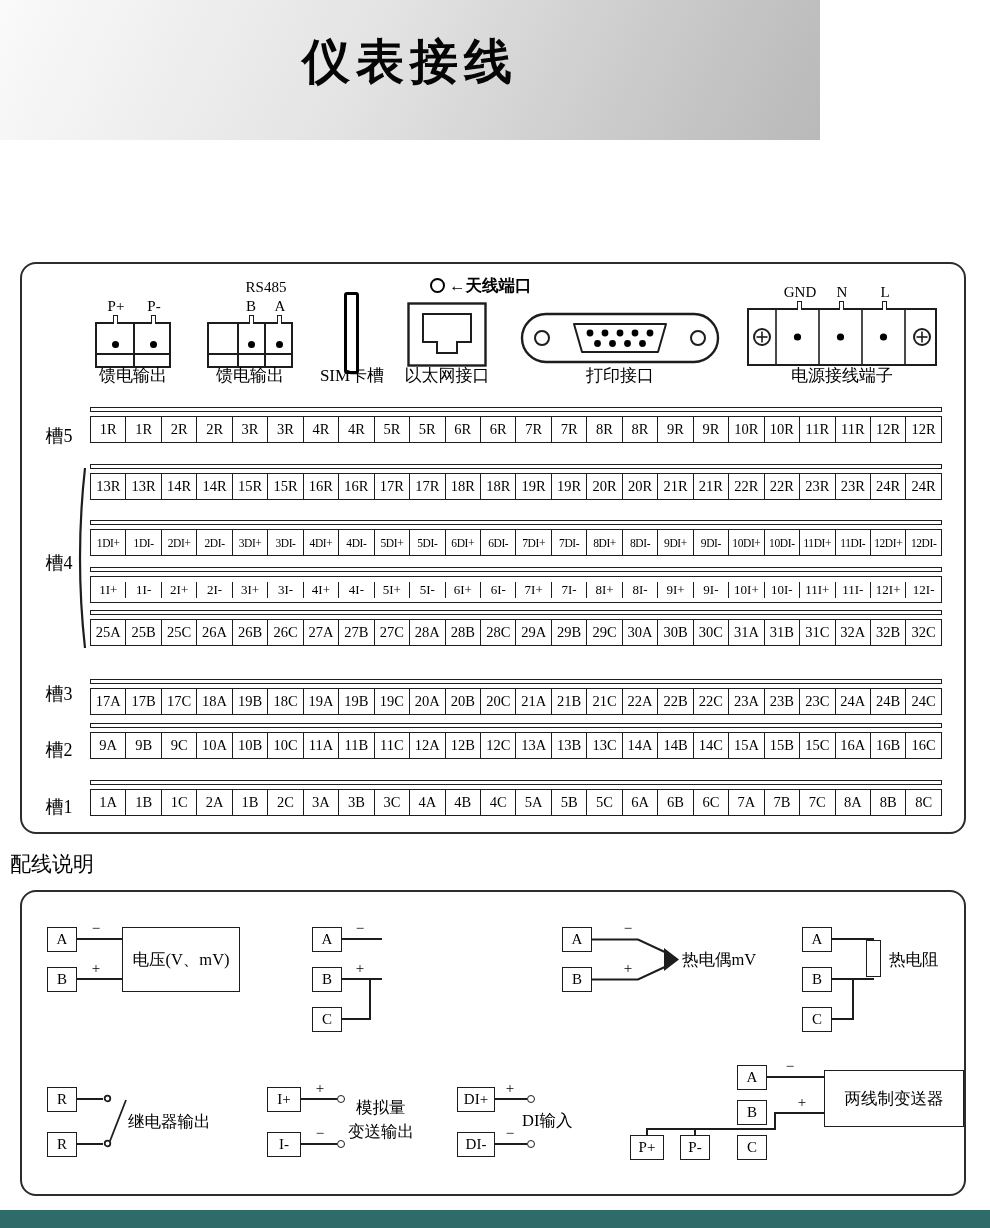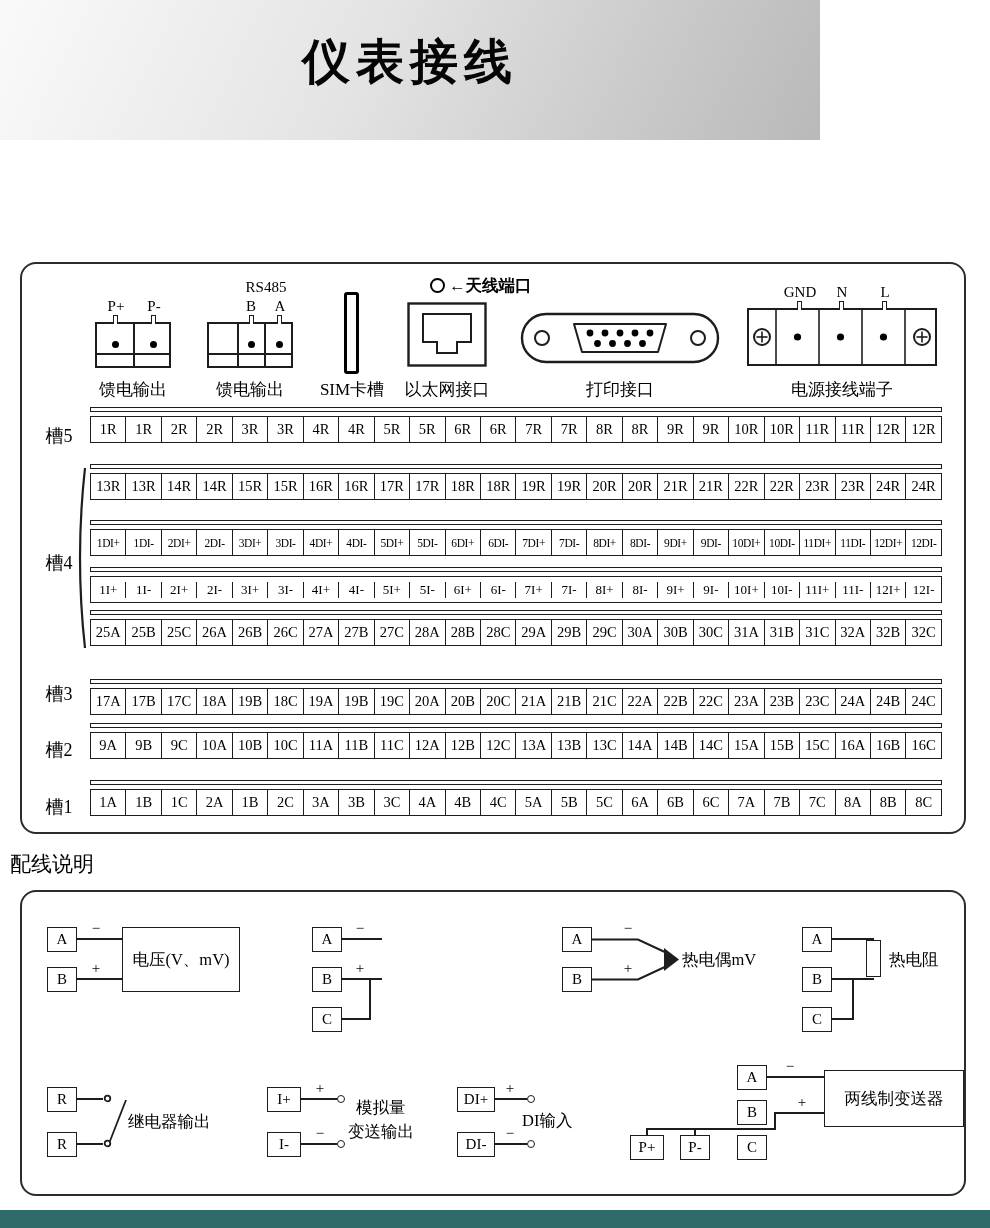--- a/index.html
+++ b/index.html
@@ -27,21 +27,21 @@
   .wiring-title { position:absolute; left:10px; top:850px; font-size:21px; }
 
   
   .conn { position:absolute; border:2px solid #1d1d1d; background:#fff; }
   .vline { position:absolute; top:0; bottom:0; width:1.6px; background:#1d1d1d; }
   .hline { position:absolute; left:0; right:0; height:1.6px; background:#1d1d1d; }
   .dot { position:absolute; width:7px; height:7px; border-radius:50%; background:#000; }
   .pin { position:absolute; width:5px; height:9px; top:-9px; border:1.6px solid #1d1d1d; border-bottom:none; background:#fff; }
   .pin-label { position:absolute; top:-26px; width:30px; text-align:center; font-size:15px; white-space:nowrap; }
   .proto-label { position:absolute; text-align:center; font-size:15px; }
-  .conn-caption { position:absolute; top:114px; text-align:center; font-size:17px; white-space:nowrap; }
+  .conn-caption { position:absolute; top:100px; text-align:center; font-size:17px; white-space:nowrap; }
   .sim-slot { position:absolute; width:15px; height:82px; border:3.5px solid #000; border-radius:3px; background:#fff; }
   .asvg { position:absolute; }
   .ant-circle { position:absolute; width:15px; height:15px; border:2.2px solid #000; border-radius:50%; background:#fff; }
   .ant-label { position:absolute; font-size:16.5px; white-space:nowrap; font-weight:bold; }
 
   
   .trow { position:absolute; left:68px; width:852px; }
   .rail { height:5px; border:1.8px solid #1d1d1d; background:#fff; }
   .cells { display:flex; border:1.8px solid #1d1d1d; height:27px; background:#fff; margin-top:4px; font-size:14.5px; }
   .cells.fs-di { font-size:11.5px; letter-spacing:-0.4px; }

